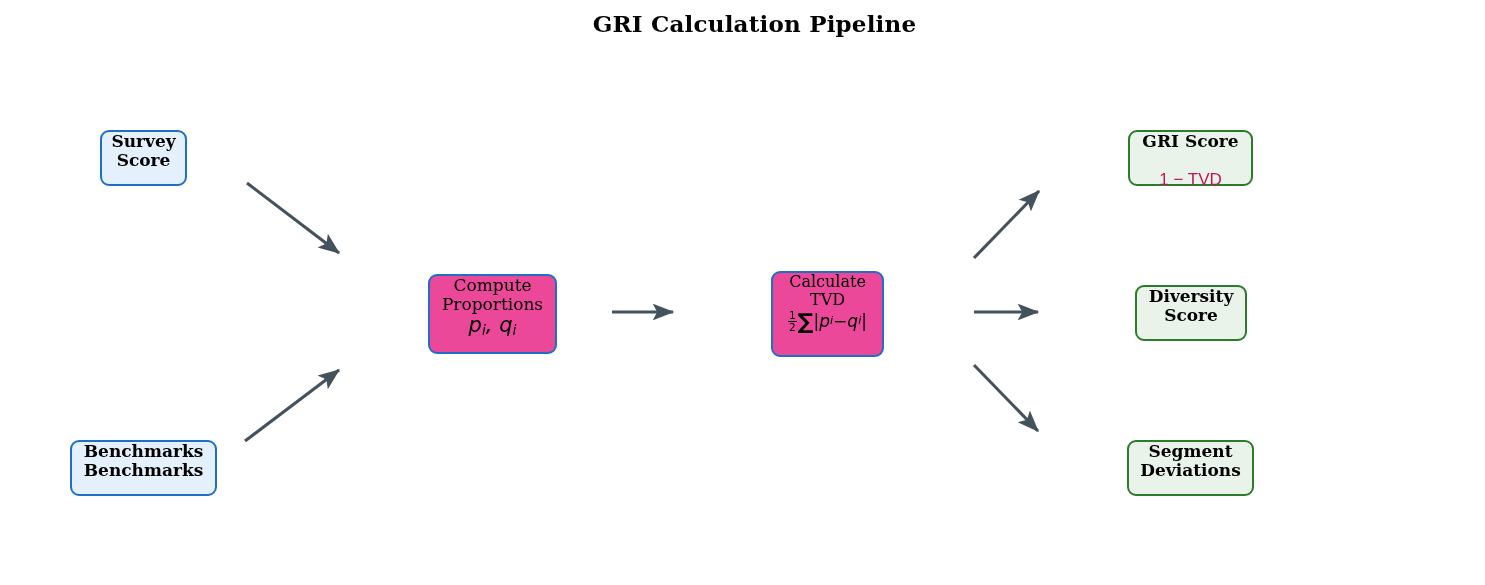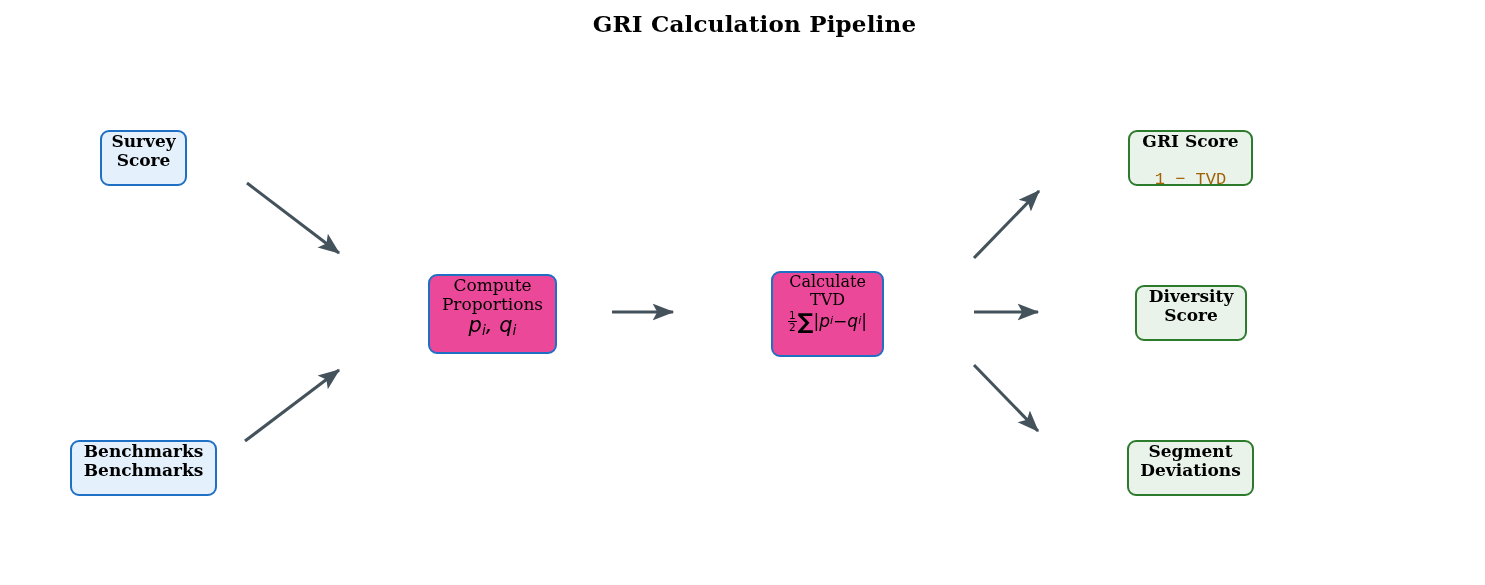--- a/index.html
+++ b/index.html
@@ -76,23 +76,23 @@
     white-space: nowrap;
   }
   .lbl-reg-sm {
     font-family: "DejaVu Serif", "Liberation Serif", serif;
     font-weight: normal;
     font-size: 16px;
     color: #000000;
     white-space: nowrap;
   }
   .math {
-    font-family: Liberation Mono, monospace;
-    font-size: 17px;
-    color: #a16207;
+    font-family: Liberation Sans, sans-serif;
+    font-size: 17px;
+    color: #be185d;
     white-space: nowrap;
   }
   .math-it {
     font-family: "DejaVu Sans", sans-serif;
     font-style: italic;
     font-size: 21px;
     color: #000000;
     white-space: nowrap;
   }
   .math sub, .math-it sub, .formula sub {

